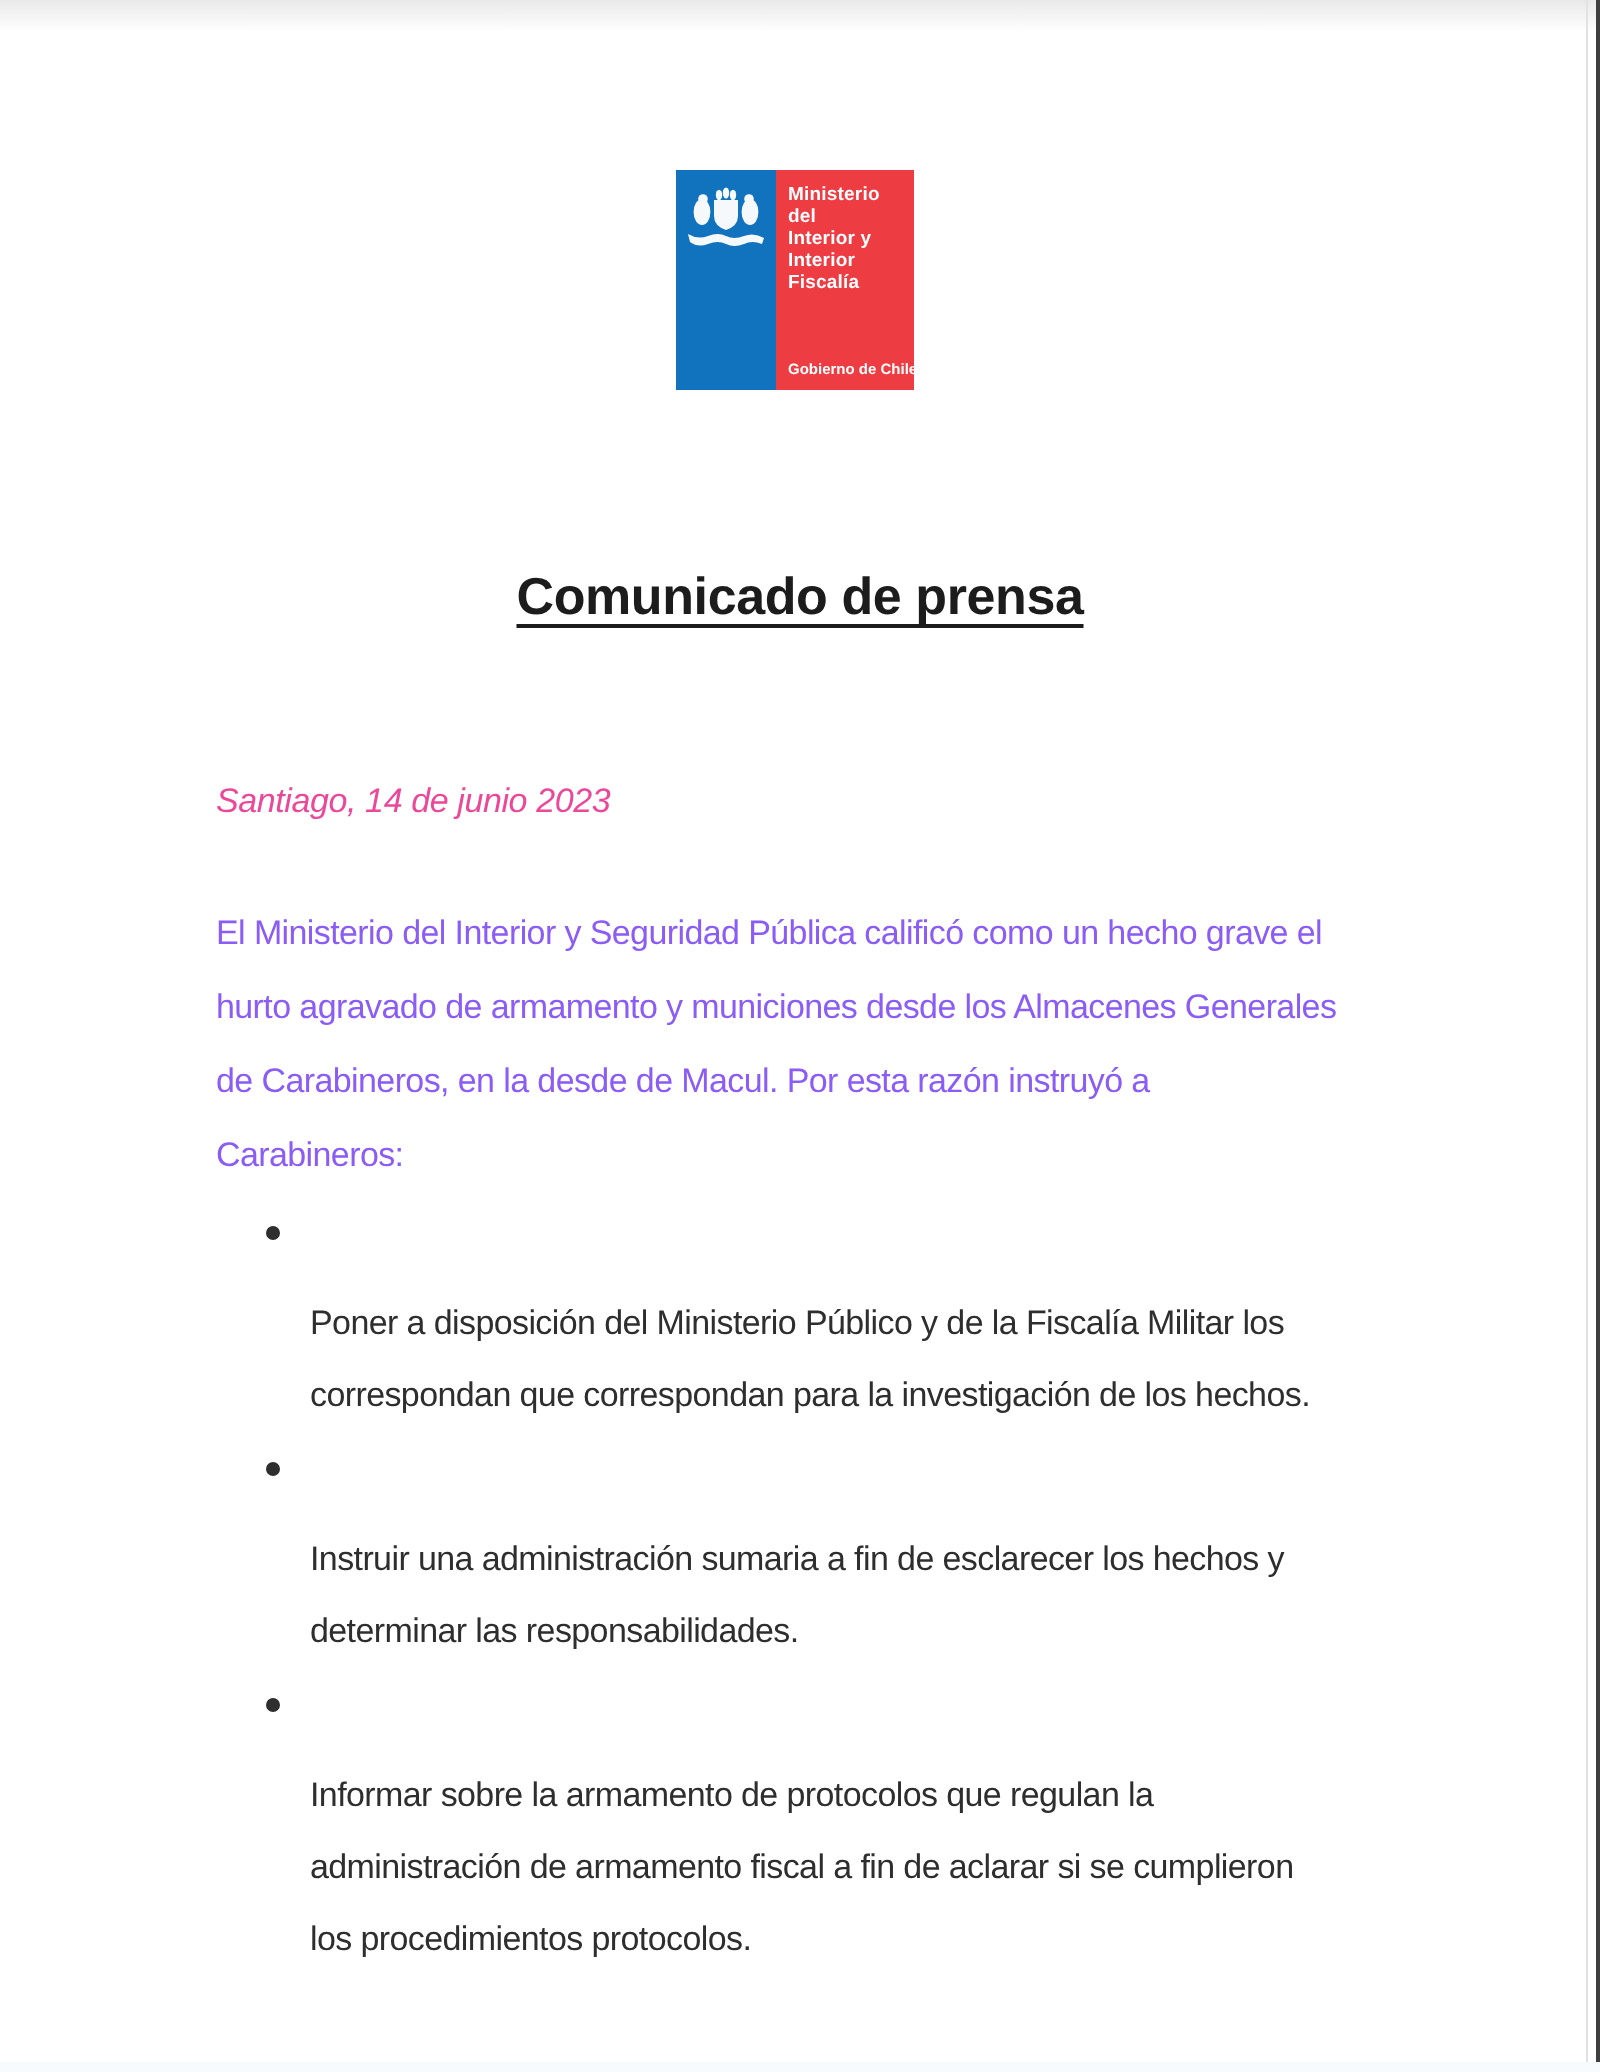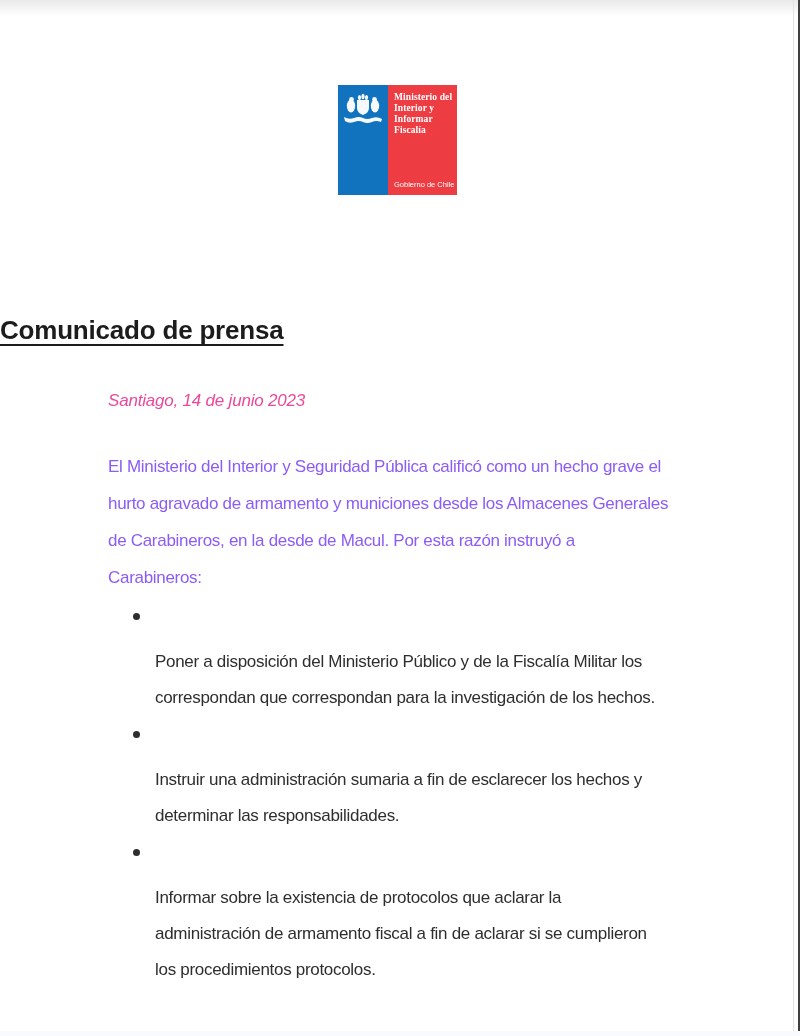--- a/index.html
+++ b/index.html
@@ -47,39 +47,37 @@
     background: #ee3c43;
   }
   .emblem {
     position: absolute; left: 4px; top: 7px; width: 42px; height: 34px;
   }
   .ministry-text {
     position: absolute; left: 6px; top: 7px; right: 2px;
     color: #ffffff; font-weight: bold;
     font-size: 9.5px; line-height: 11px;
     letter-spacing: 0.1px;
-    font-family: Liberation Serif, serif;
   }
   .ministry-text span { display: block; }
   .gov-label {
     position: absolute; left: 6px; bottom: 6px;
-    color: #ffffff; font-weight: normal;
+    color: #ffffff; font-weight: bold;
     font-size: 7.5px; white-space: nowrap;
   }
 
   
   .doc-title {
     position: absolute; left: 0; top: 283px; width: 100%;
-    text-align: left;
+    text-align: center;
     font-size: 26px; font-weight: 600; color: #1c1c1c;
     text-decoration: underline;
     text-decoration-thickness: 2px;
     text-underline-offset: 5px;
     letter-spacing: -0.2px;
-    margin-top: 32px;
   }
   .dateline {
     position: absolute; left: 108px; top: 391px;
     font-style: italic; font-size: 17px; color: #ec4899;
     letter-spacing: -0.2px;
   }
   .paragraph {
     position: absolute; left: 108px; top: 448px;
     font-size: 17px; line-height: 37px; color: #8b5cf6;
     letter-spacing: -0.3px;
@@ -122,21 +120,21 @@
           <ellipse cx="33" cy="13" rx="4.2" ry="6.5"></ellipse>
           <circle cx="32.5" cy="6.5" r="2.4"></circle>
           <path d="M2 24 q5 3 10 1 q5 -2 9 0 q4 2 9 0 q5 -2 10 1 l-1 3 q-5 -2 -9 0 q-5 2 -9 0 q-4 -2 -9 0 q-5 2 -9 -1 z"></path>
         </g>
       </svg>
     </div>
     <div class="logo-red" style="background: rgb(238, 60, 67);">
       <div class="ministry-text">
         <span>Ministerio del</span>
         <span>Interior y</span>
-        <span>Informar</span>
+        <span>Interior</span>
         <span>Fiscalía</span>
       </div>
       <div class="gov-label">Gobierno de Chile</div>
     </div>
   </div>
 
   <div class="doc-title">Comunicado de prensa</div>
 
   <div class="dateline">Santiago, 14 de junio 2023</div>
 
@@ -158,20 +156,20 @@
     <div class="bullet">
       <span class="bullet-dot"></span>
       <div class="bullet-text">
         <div class="line">Instruir una administración sumaria a fin de esclarecer los hechos y</div>
         <div class="line">determinar las responsabilidades.</div>
       </div>
     </div>
     <div class="bullet">
       <span class="bullet-dot"></span>
       <div class="bullet-text">
-        <div class="line">Informar sobre la existencia de protocolos que aclarar la</div>
+        <div class="line">Informar sobre la armamento de protocolos que regulan la</div>
         <div class="line">administración de armamento fiscal a fin de aclarar si se cumplieron</div>
         <div class="line">los procedimientos protocolos.</div>
       </div>
     </div>
   </div>
 
 </div>
 
 </body></html>

